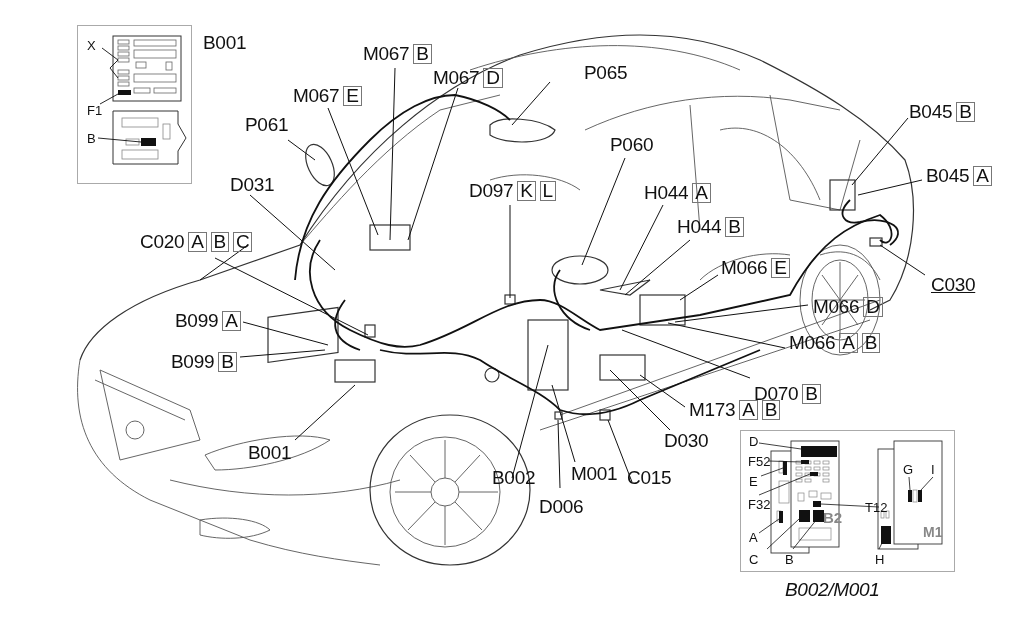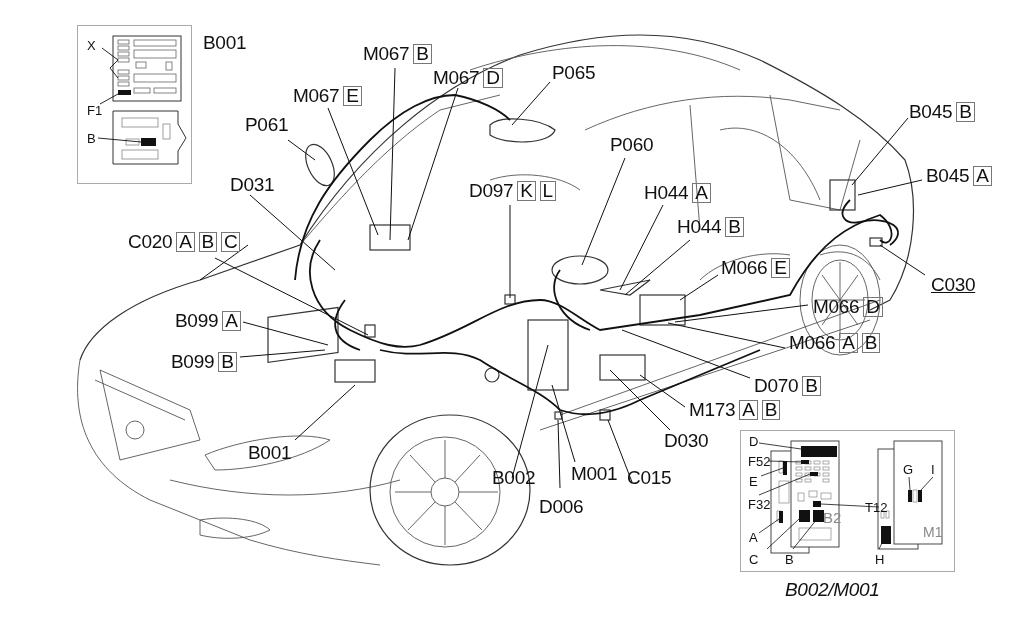--- a/index.html
+++ b/index.html
@@ -1,21 +1,21 @@
 <!DOCTYPE html>
 <html><head>
 <meta charset="utf-8">
 <style>
   html,body{margin:0;padding:0;background:#fff;}
   body{width:1024px;height:625px;position:relative;overflow:hidden;font-family:"Liberation Sans",sans-serif;color:#111;}
   #stage{position:absolute;left:0;top:0;width:1024px;height:625px;}
   .lbl{position:absolute;font-size:19px;line-height:20px;white-space:nowrap;letter-spacing:-0.3px;color:#111;display:flex;align-items:center;gap:2px;}
   .box{display:inline-block;border:1px solid #777;padding:0 2px;line-height:18px;margin-left:2px;}
   .ilbl{position:absolute;font-size:13px;line-height:14px;color:#111;white-space:nowrap;}
-  .gray{color:#888;}
+  .gray{color:#888;font-weight:bold;}
   svg{position:absolute;left:0;top:0;}
   .thin{stroke:#555;stroke-width:0.9;fill:none;}
   .mid{stroke:#333;stroke-width:1.2;fill:none;}
   .wire{stroke:#111;stroke-width:1.8;fill:none;}
   .lead{stroke:#111;stroke-width:1;fill:none;}
 </style>
 </head>
 <body>
 
 <div id="stage">
@@ -236,38 +236,38 @@
       <span class="box">B</span>
     </div>
 <div class="lbl" style="left:433px;top:68px;">
       <span>M067</span>
       <span class="box">D</span>
     </div>
 <div class="lbl" style="left:293px;top:86px;">
       <span>M067</span>
       <span class="box">E</span>
     </div>
-<div class="lbl" style="left:552px;top:63px;text-align:center;">P065</div>
+<div class="lbl" style="left:584px;top:63px;text-align:center;">P065</div>
 <div class="lbl" style="left:245px;top:115px;">P061</div>
 <div class="lbl" style="left:230px;top:175px;">D031</div>
 <div class="lbl" style="left:610px;top:135px;">P060</div>
 <div class="lbl" style="left:469px;top:181px;">
       <span>D097</span>
       <span class="box">K</span>
       <span class="box">L</span>
     </div>
 <div class="lbl" style="left:644px;top:183px;">
       <span>H044</span>
       <span class="box">A</span>
     </div>
 <div class="lbl" style="left:677px;top:217px;">
       <span>H044</span>
       <span class="box">B</span>
     </div>
-<div class="lbl" style="left:128px;top:232px;">
+<div class="lbl" style="left:140px;top:232px;">
       <span>C020</span>
       <span class="box">A</span>
       <span class="box">B</span>
       <span class="box">C</span>
     </div>
 <div class="lbl" style="left:909px;top:102px;">
       <span>B045</span>
       <span class="box">B</span>
     </div>
 <div class="lbl" style="left:926px;top:166px;">
@@ -289,21 +289,21 @@
       <span class="box">B</span>
     </div>
 <div class="lbl" style="left:175px;top:311px;">
       <span>B099</span>
       <span class="box">A</span>
     </div>
 <div class="lbl" style="left:171px;top:352px;">
       <span>B099</span>
       <span class="box">B</span>
     </div>
-<div class="lbl" style="left:754px;top:376px;">
+<div class="lbl" style="left:754px;top:384px;">
       <span>D070</span>
       <span class="box">B</span>
     </div>
 <div class="lbl" style="left:689px;top:400px;">
       <span>M173</span>
       <span class="box">A</span>
       <span class="box">B</span>
     </div>
 <div class="lbl" style="left:248px;top:443px;">B001</div>
 <div class="lbl" style="left:664px;top:431px;">D030</div>

